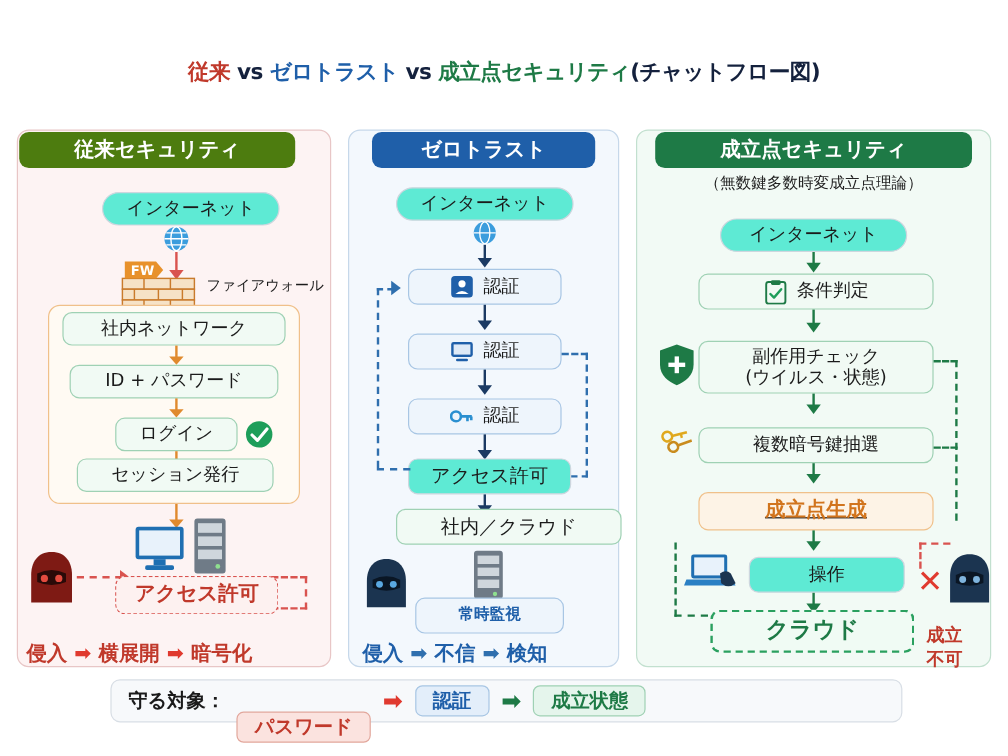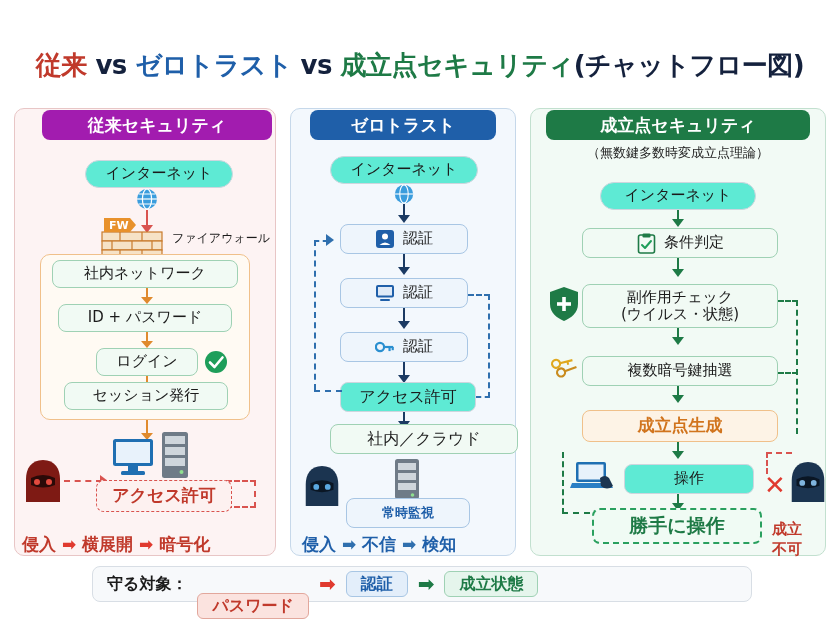--- a/index.html
+++ b/index.html
@@ -19,21 +19,21 @@
     height: 630px;
     background: #ffffff;
     box-sizing: border-box;
   }
   .title {
     position: absolute;
     top: 48px;
     left: 0;
     width: 840px;
     text-align: center;
-    font-size: 26px;
+    font-size: 18px;
     font-weight: bold;
     letter-spacing: -0.5px;
     white-space: nowrap;
   }
   .t-red { color: #c0392b; }
   .t-dark { color: #14213d; }
   .t-blue { color: #1f5fa9; }
   .t-green { color: #1e7a46; }
 
   
@@ -70,22 +70,22 @@
     top: 0;
     border-radius: 8px;
     color: #fff;
     font-size: 17px;
     font-weight: bold;
     text-align: center;
     line-height: 30px;
     height: 30px;
   }
   #head-legacy {
-    left: 42px; width: 230px;
-    background: #a21caf;
+    left: 16px; width: 230px;
+    background: #4d7c0f;
     top: 110px;
   }
   #head-zt {
     left: 310px; width: 186px;
     background: #1f5fa9;
     top: 110px;
   }
   #head-est {
     left: 546px; width: 264px;
     background: #1e7a46;
@@ -521,21 +521,21 @@
         <line x1="11.8" y1="19.8" x2="24" y2="22" stroke="#c98b1e" stroke-width="2.2"></line>
       </g>
     </svg>
   </div>
   <div class="node n-green" style="left:582px; top:356px; width:196px; height:30px;">
     <span>複数暗号鍵抽選</span>
   </div>
   <div class="line-v" style="left:677px; top:386px; height:10px; background:#1e7a46;"></div>
   <div class="tri-down" style="left:672px; top:395px; border-top:8px solid #1e7a46;"></div>
 
-  <div class="node n-orange" style="left:582px; top:410px; width:196px; height:32px; font-size:17px;">
+  <div class="node n-orange" style="left:582px; top:410px; width:196px; height:32px; font-size:17px;text-decoration:underline;">
     <span style="color:#d1741d; font-weight:bold;">成立点生成</span>
   </div>
   <div class="line-v" style="left:677px; top:442px; height:10px; background:#1e7a46;"></div>
   <div class="tri-down" style="left:672px; top:451px; border-top:8px solid #1e7a46;"></div>
 
   <div class="dashed-v-g" style="left:796px; top:300px; height:134px;"></div>
   <div class="dashed-h-g" style="left:778px; top:300px; width:20px;"></div>
   <div class="dashed-h-g" style="left:778px; top:372px; width:20px;"></div>
 
   <div class="dashed-v-g" style="left:562px; top:452px; height:62px;"></div>
@@ -549,21 +549,21 @@
       <path d="M30 20 q5 -4 9 0 l4 8 q-6 5 -12 0 z" fill="#1b3450"></path>
     </svg>
   </div>
   <div class="node n-white" style="left:624px; top:464px; width:130px; height:30px;">
     <span>操作</span>
   </div>
   <div class="line-v" style="left:677px; top:494px; height:10px; background:#1e7a46;"></div>
   <div class="tri-down" style="left:672px; top:503px; border-top:8px solid #1e7a46;"></div>
 
   <div class="node" style="left:592px; top:508px; width:170px; height:36px; border:2px dashed #2aa05f; background:#f0fbf4; font-size:19px;">
-    <span class="big-green-text">勝手に操作</span>
+    <span class="big-green-text">クラウド</span>
   </div>
 
   <div class="icon" style="left:786px; top:458px; width:44px; height:48px;">
     <svg width="44" height="48" viewBox="0 0 46 50">
       <path d="M23 4 C11 4 6 13 6 23 L6 46 L40 46 L40 23 C40 13 35 4 23 4 Z" fill="#1b3450"></path>
       <path d="M11 22 q12 -6 24 0 l0 7 q-12 5 -24 0 z" fill="#0a1624"></path>
       <circle cx="17" cy="26" r="3" fill="#7fb4dd"></circle>
       <circle cx="29" cy="26" r="3" fill="#7fb4dd"></circle>
     </svg>
   </div>

